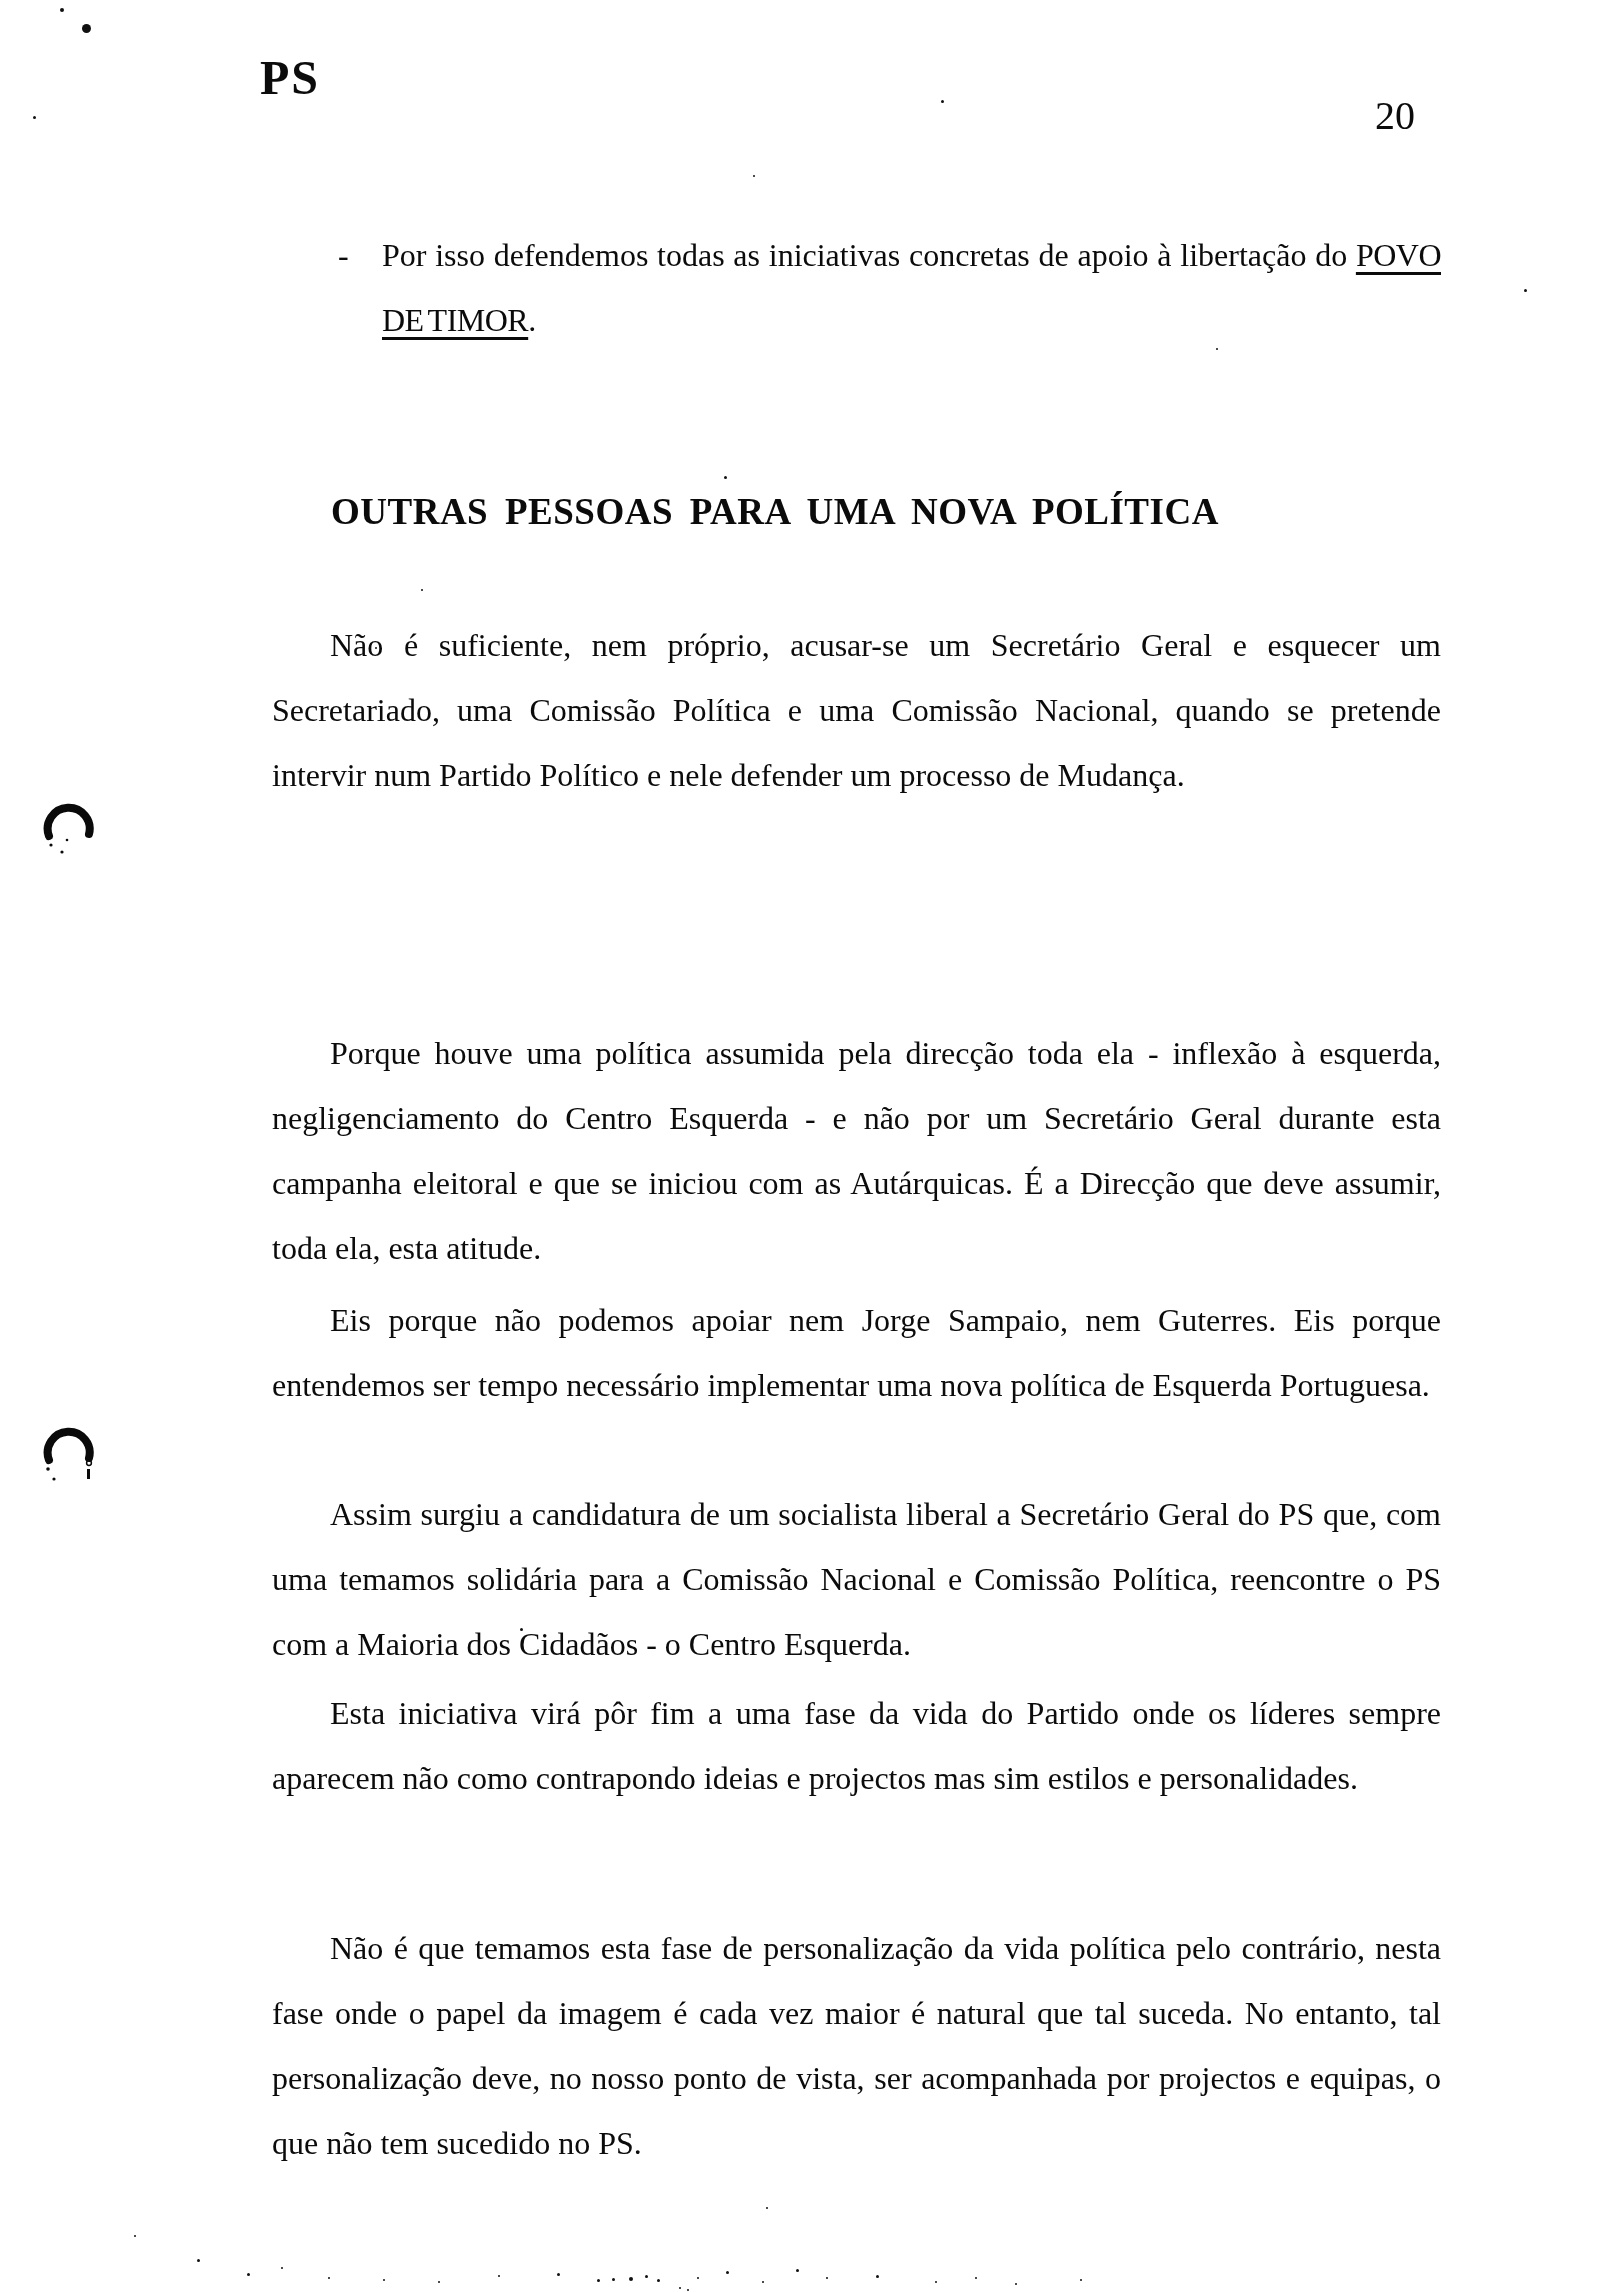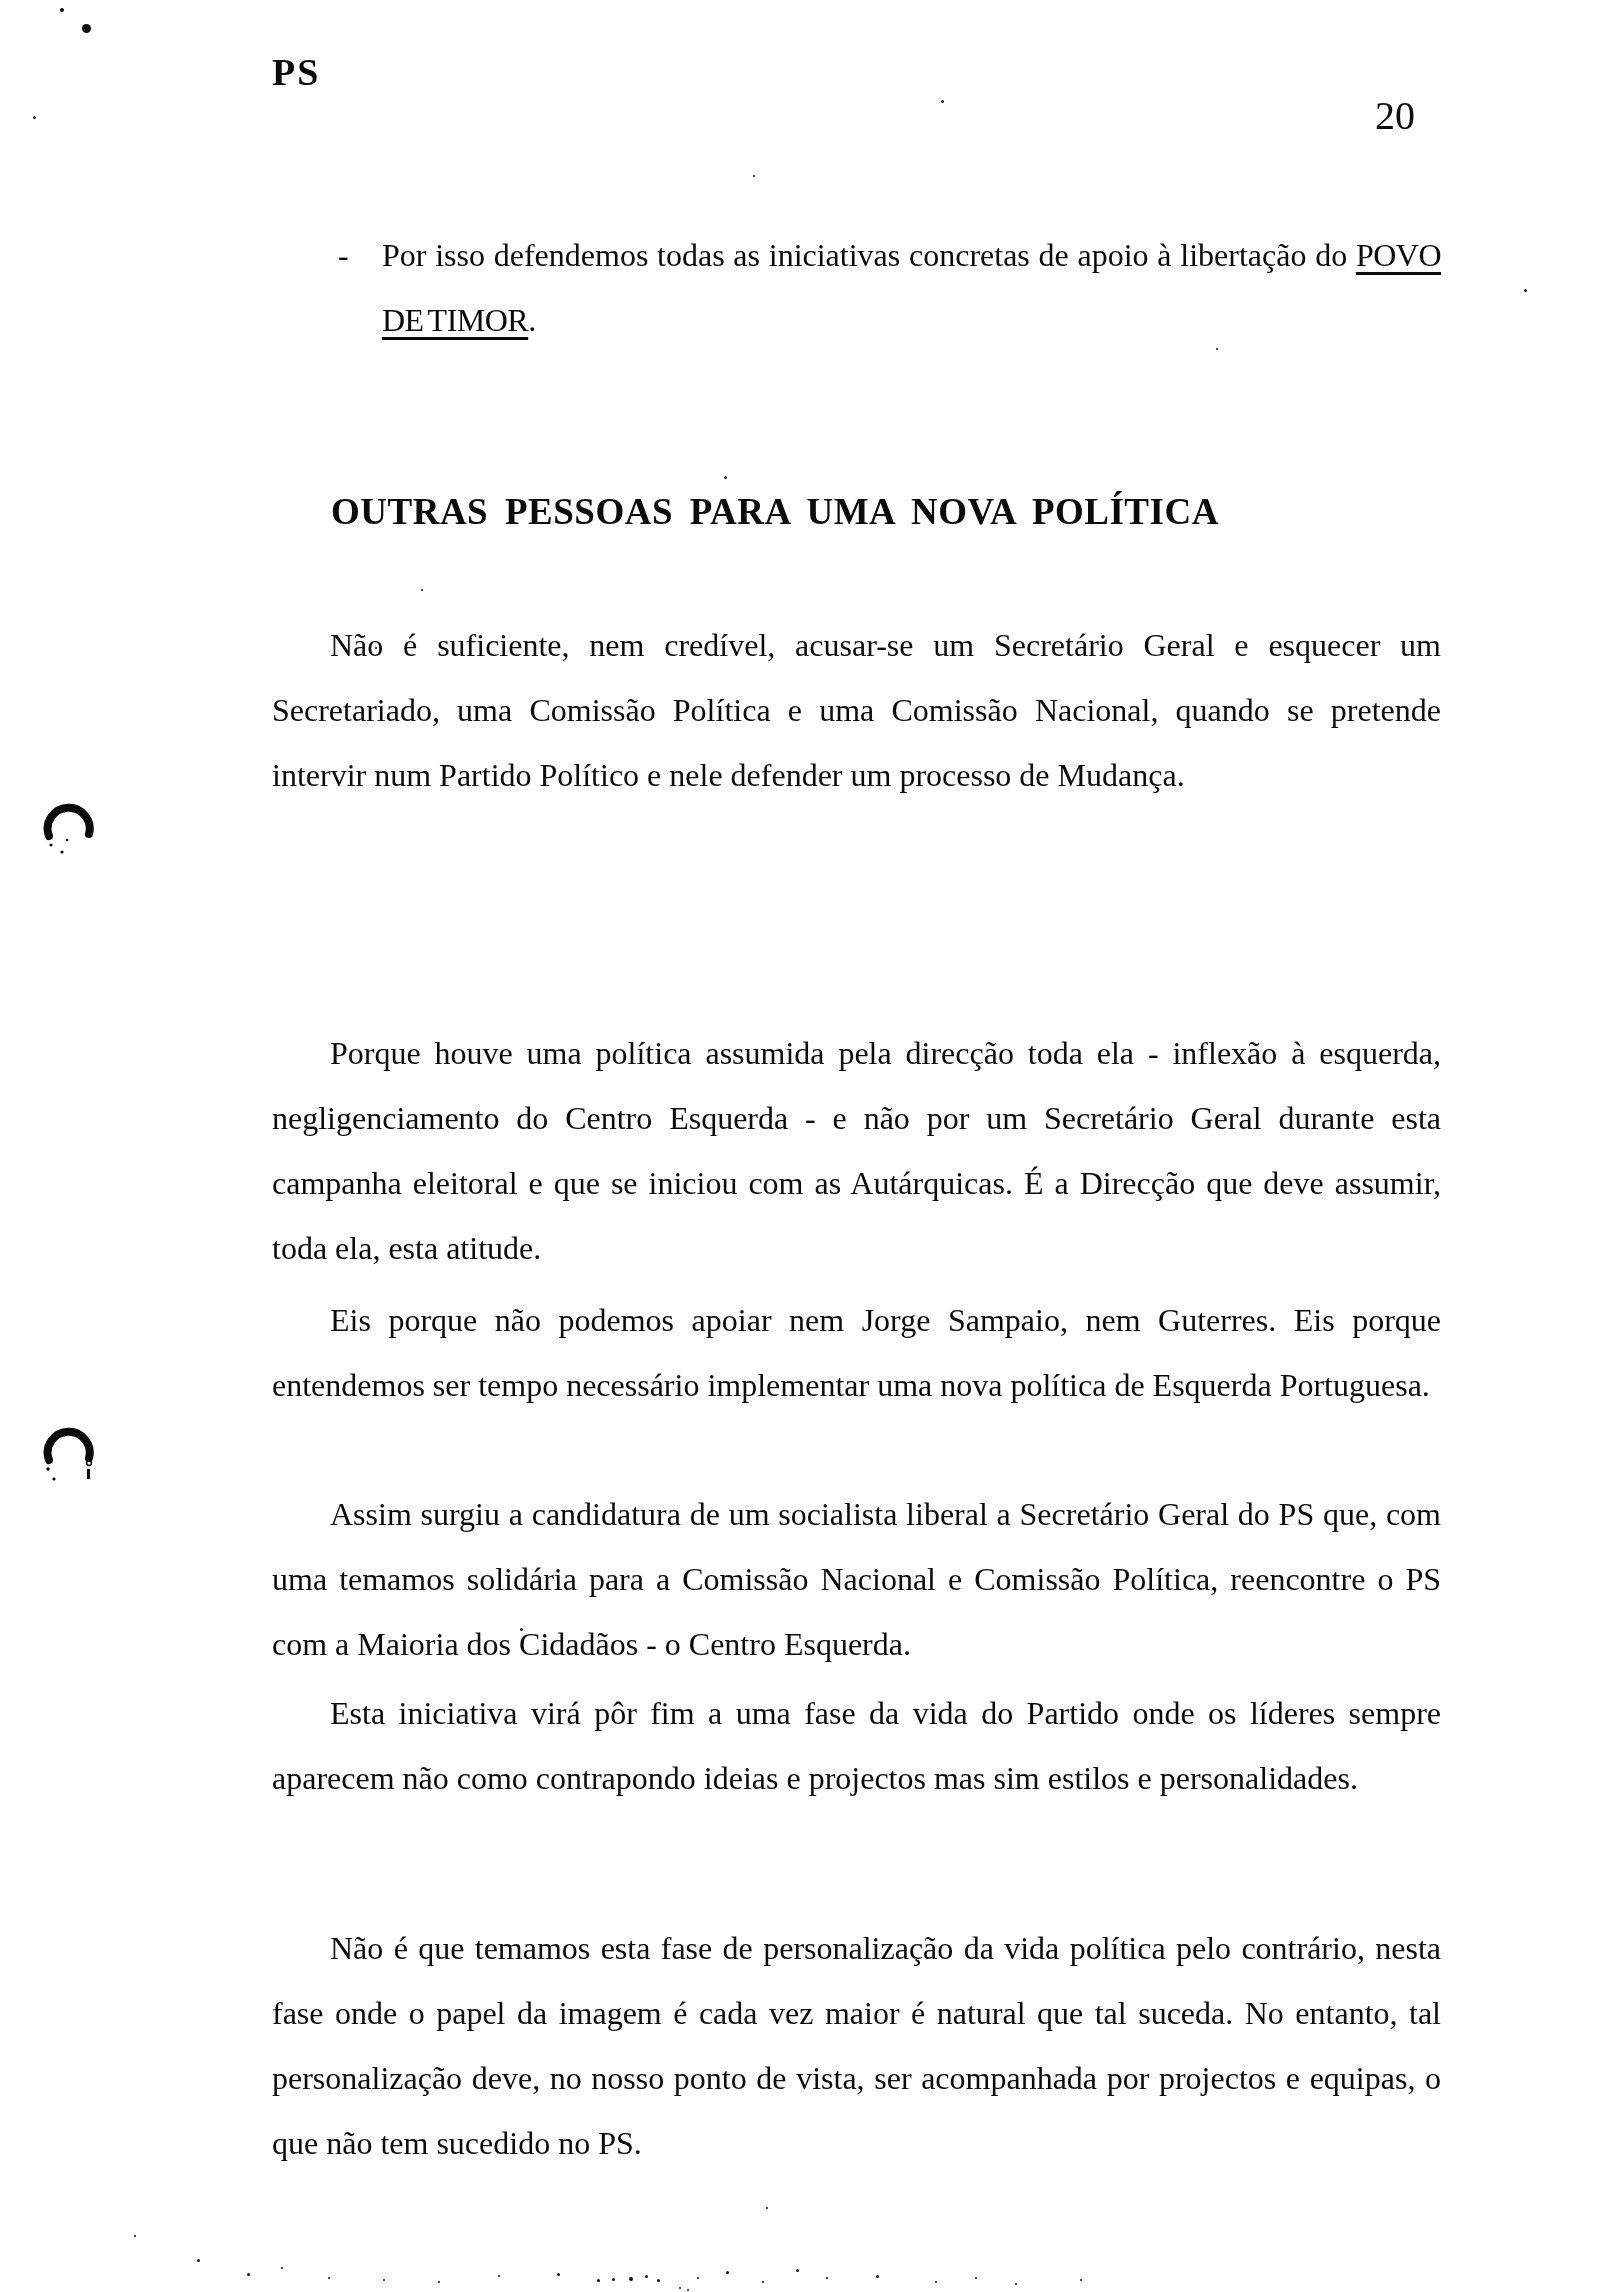--- a/index.html
+++ b/index.html
@@ -7,22 +7,22 @@
     width:1608px; height:2292px;
     background:#ffffff;
     position:relative;
     font-family:"Liberation Serif", serif;
     color:#0b0b0b;
     overflow:hidden;
   }
   .page { position:absolute; inset:0; background:#fff; }
 
   .hdr-org {
-    position:absolute; left:272px; top:50px;
-    font-size:38px; font-weight:700; letter-spacing:2px;
+    position:absolute; left:260px; top:50px;
+    font-size:48px; font-weight:700; letter-spacing:2px;
   }
   .hdr-num {
     position:absolute; left:1375px; top:44px;
     font-size:40px; font-weight:400;margin-top:48px;
   }
 
   .bullet {
     position:absolute; left:382px; top:223px; width:1059px;
     font-size:32px; line-height:65px;
     text-align:justify;
@@ -72,21 +72,21 @@
 
   <div class="hdr-org">PS</div>
   <div class="hdr-num">20</div>
 
   <div class="bullet">
     <span class="marker">-</span><span>Por isso defendemos todas as iniciativas concretas de apoio à libertação do </span><span class="emph">POVO DE TIMOR</span><span>.</span>
   </div>
 
   <div class="heading">OUTRAS PESSOAS PARA UMA NOVA POLÍTICA</div>
 
-  <p class="par p1">Não é suficiente, nem credível, acusar-se um Secretário Geral e esquecer um Secretariado, uma Comissão Política e uma Comissão Nacional, quando se pretende intervir num Partido Político e nele defender um processo de Mudança.</p>
+  <p class="par p1">Não é suficiente, nem próprio, acusar-se um Secretário Geral e esquecer um Secretariado, uma Comissão Política e uma Comissão Nacional, quando se pretende intervir num Partido Político e nele defender um processo de Mudança.</p>
   <p class="par p3">Porque houve uma política assumida pela direcção toda ela - inflexão à esquerda, negligenciamento do Centro Esquerda - e não por um Secretário Geral durante esta campanha eleitoral e que se iniciou com as Autárquicas. É a Direcção que deve assumir, toda ela, esta atitude.</p>
   <p class="par p4">Eis porque não podemos apoiar nem Jorge Sampaio, nem Guterres. Eis porque entendemos ser tempo necessário implementar uma nova política de Esquerda Portuguesa.</p>
   <p class="par p5">Assim surgiu a candidatura de um socialista liberal a Secretário Geral do PS que, com uma temamos solidária para a Comissão Nacional e Comissão Política, reencontre o PS com a Maioria dos Cidadãos - o Centro Esquerda.</p>
   <p class="par p6">Esta iniciativa virá pôr fim a uma fase da vida do Partido onde os líderes sempre aparecem não como contrapondo ideias e projectos mas sim estilos e personalidades.</p>
   <p class="par p7">Não é que temamos esta fase de personalização da vida política pelo contrário, nesta fase onde o papel da imagem é cada vez maior é natural que tal suceda. No entanto, tal personalização deve, no nosso ponto de vista, ser acompanhada por projectos e equipas, o que não tem sucedido no PS.</p>
 
   <svg class="punch punch-1" viewBox="0 0 54 58">
     <path d="M 7 38 A 21 21 0 1 1 47 36" fill="none" stroke="#0a0a0a" stroke-width="8" stroke-linecap="round"></path>
     <circle cx="9" cy="47" r="1.6" fill="#0a0a0a"></circle>
     <circle cx="25" cy="42" r="1.3" fill="#0a0a0a"></circle>

